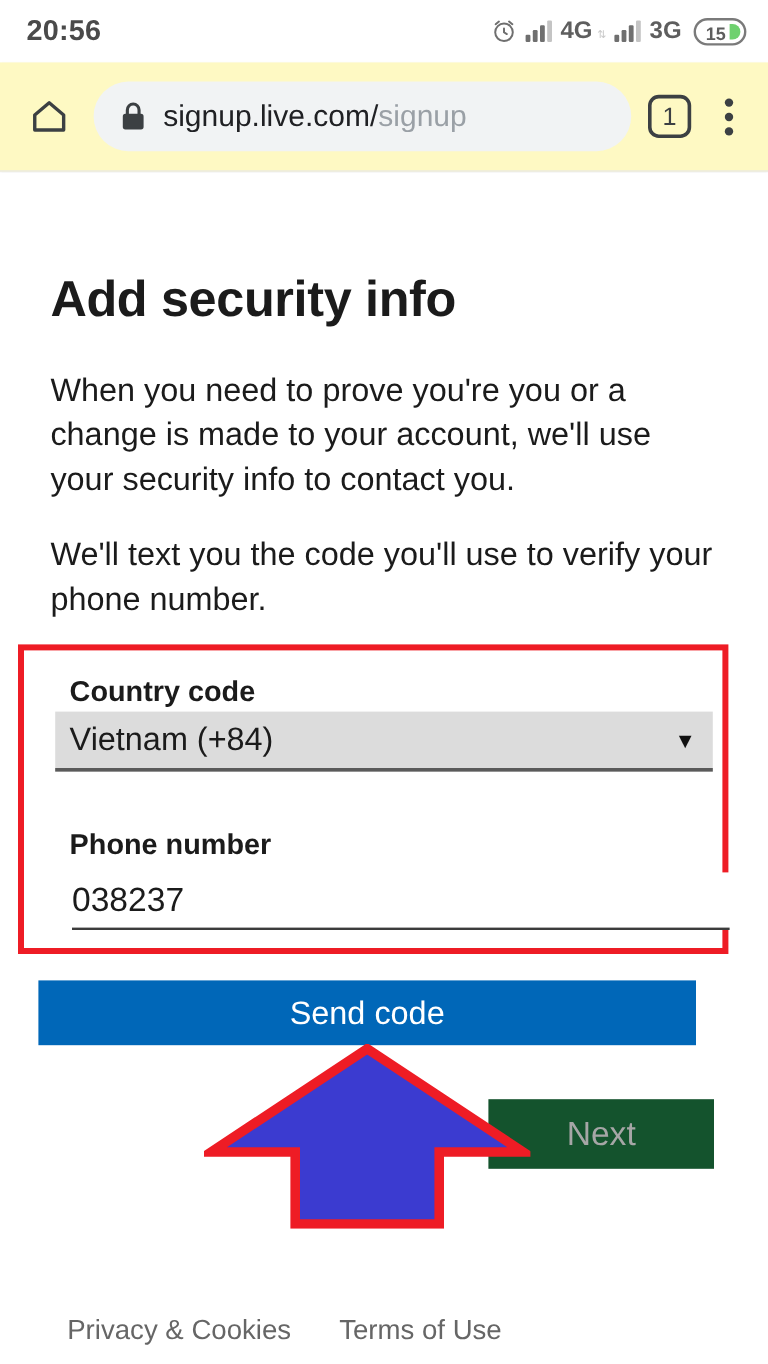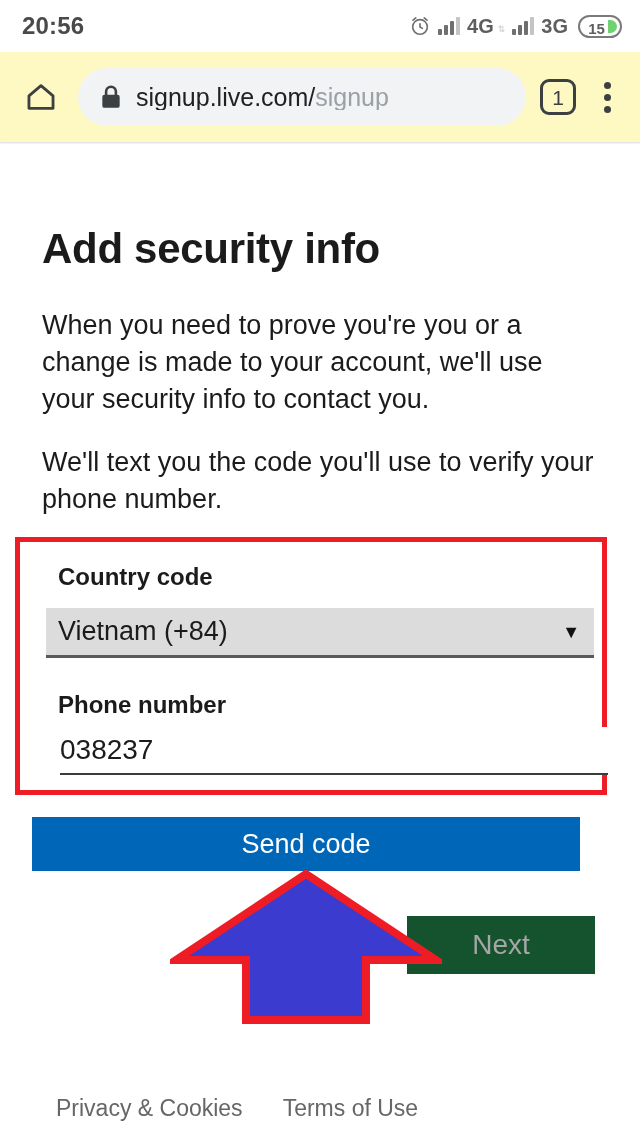--- a/index.html
+++ b/index.html
@@ -225,21 +225,21 @@
     color: #1b1b1b;
     line-height: 1;
     margin-left: 12px;
   }
   #country-code-label { top: 421px; }
   #phone-number-label { top: 549px; }
 
   #country-code-select {
     position: absolute;
     left: 46px;
-    top: 464px;
+    top: 449px;
     width: 548px;
     height: 50px;
     background: #dcdcdc;
     border: none;
     border-bottom: 3px solid #5a5a5a;
     box-sizing: border-box;
     display: flex;
     align-items: center;
     padding: 0 14px 0 12px;
     justify-content: space-between;

